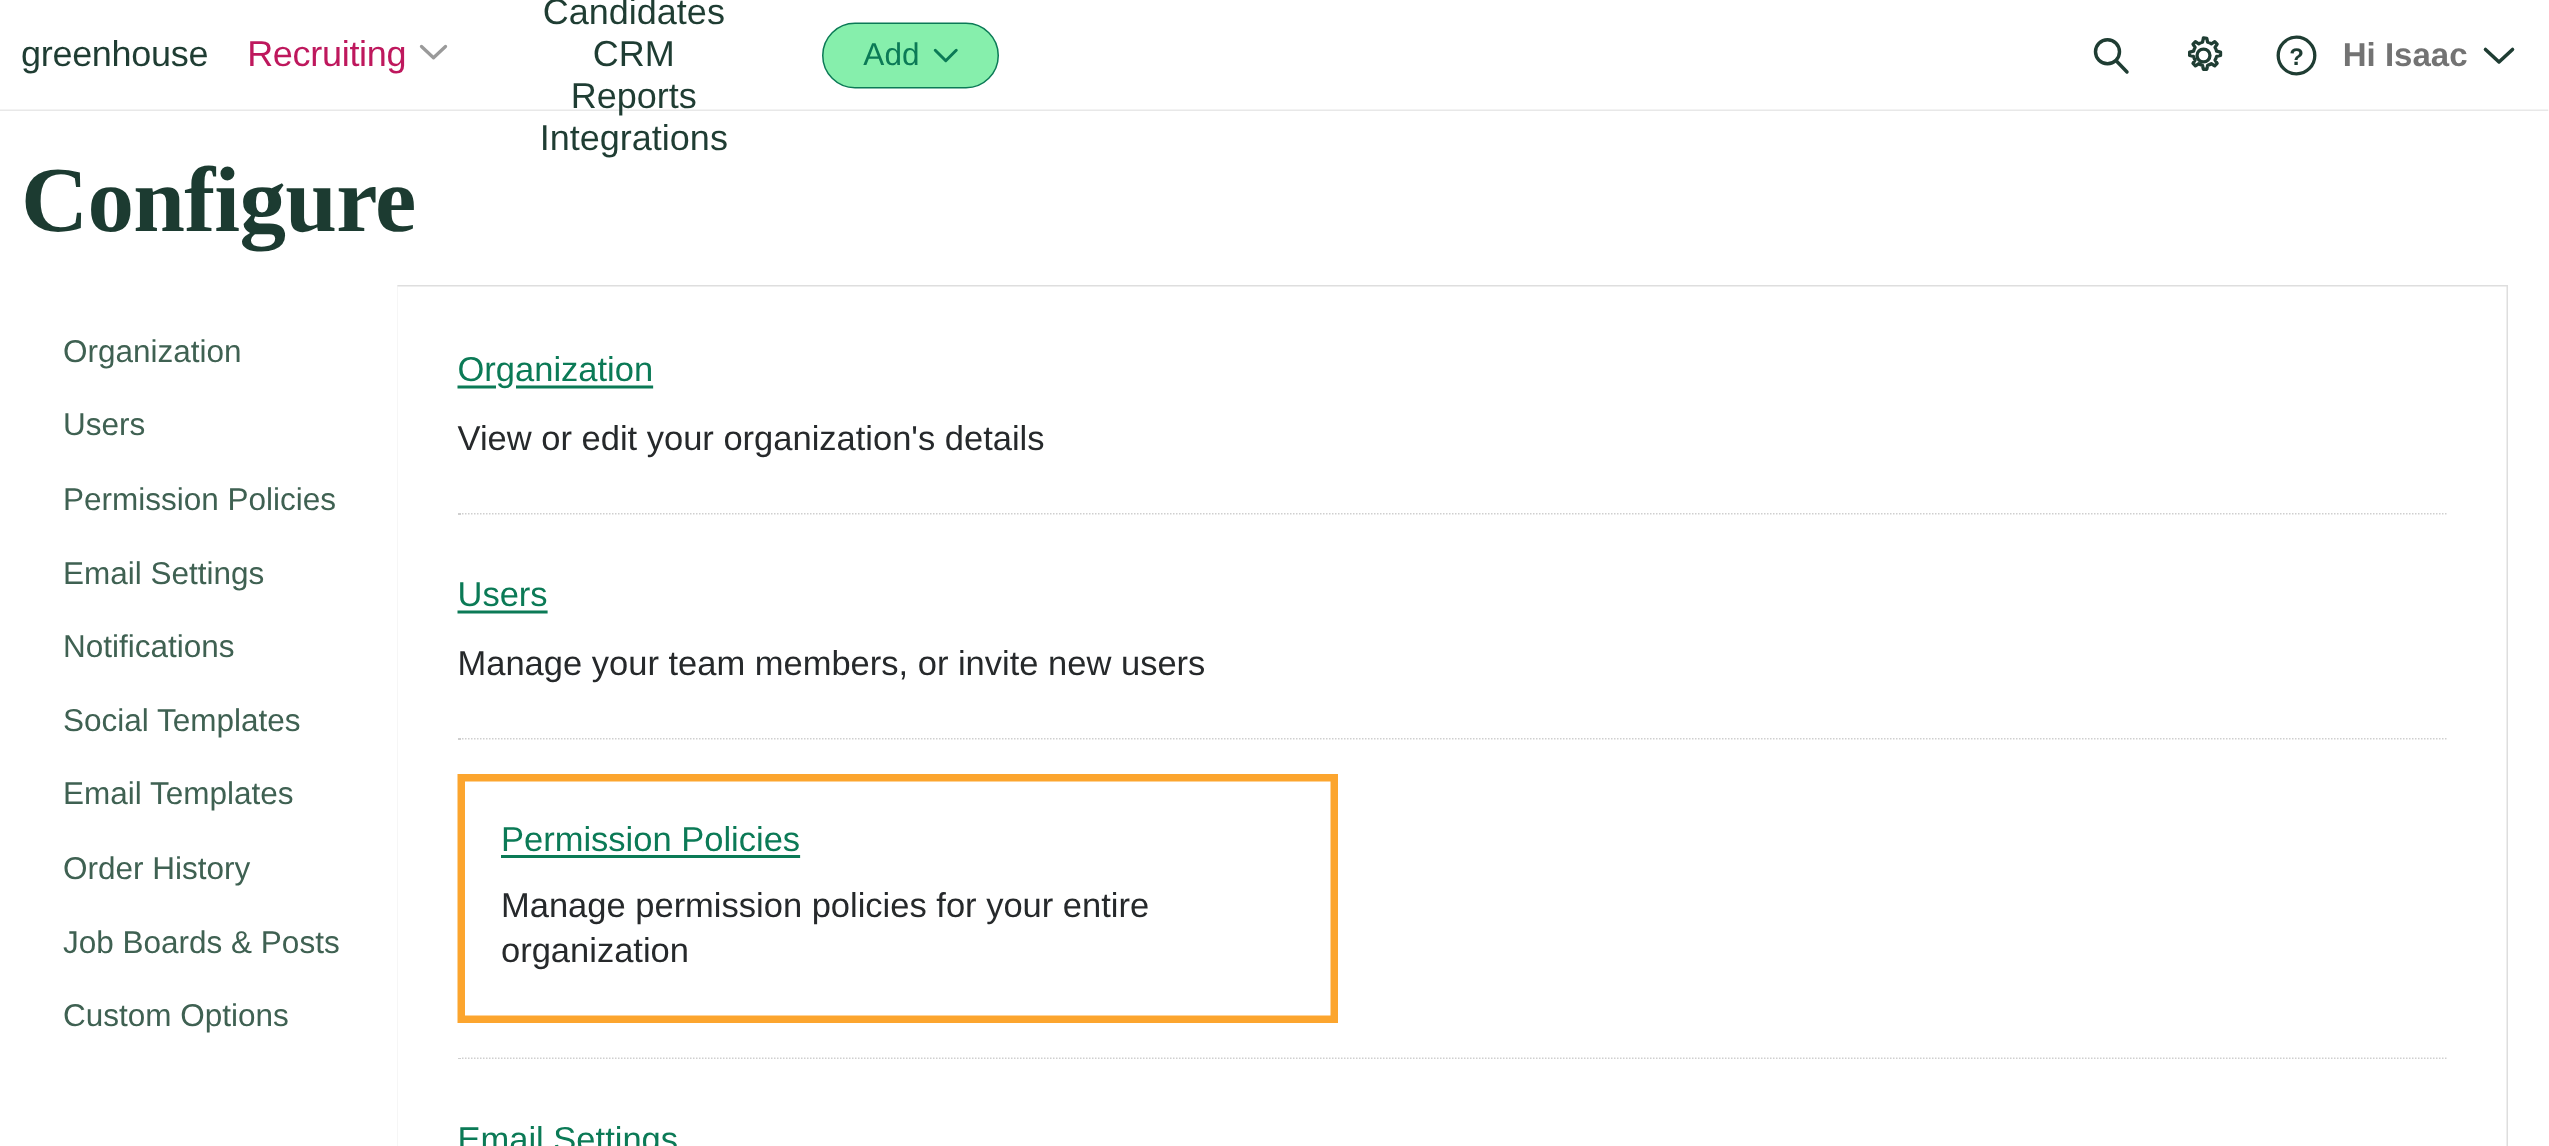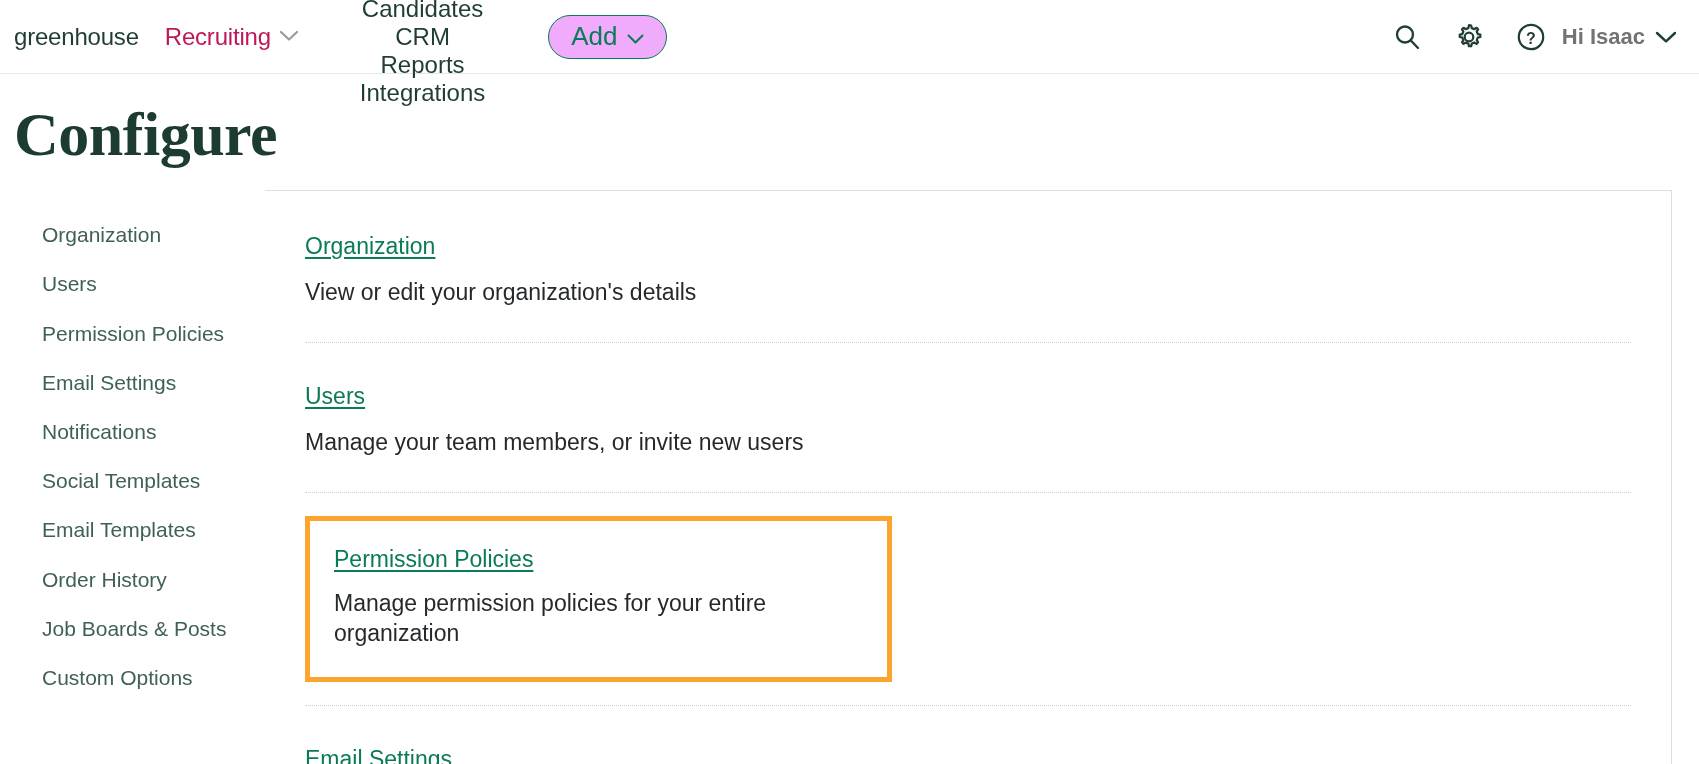--- a/index.html
+++ b/index.html
@@ -48,23 +48,23 @@
     padding: 0 31px;
     white-space: nowrap;
   }
 
   .add-btn {
     margin-left: 32px;
     height: 44px;
     min-width: 118px;
     border: 1.6px solid #0b7a56;
     border-radius: 999px;
-    background: #f0abfc;
+    background: #86efac;
     color: #0b7a56;
-    font-size: 26px;
+    font-size: 21px;
     font-family: "Liberation Sans", sans-serif;
     display: inline-flex;
     align-items: center;
     justify-content: center;
     gap: 9px;
     cursor: pointer;
     padding: 0 22px;
   }
 
   .nav-right {

